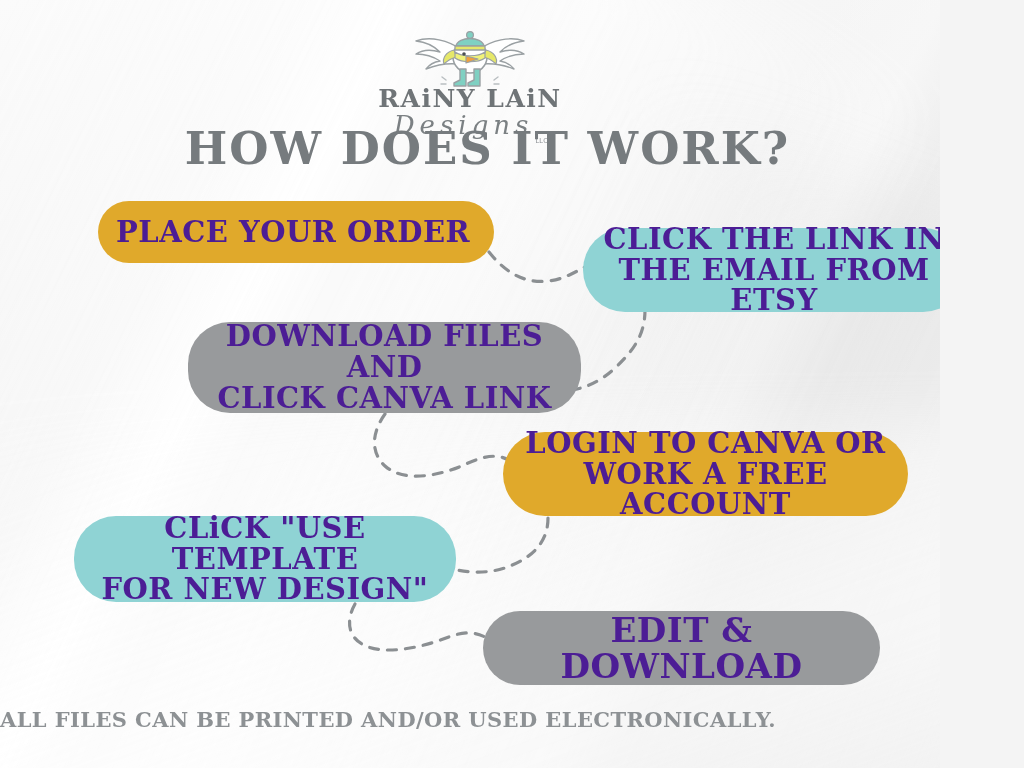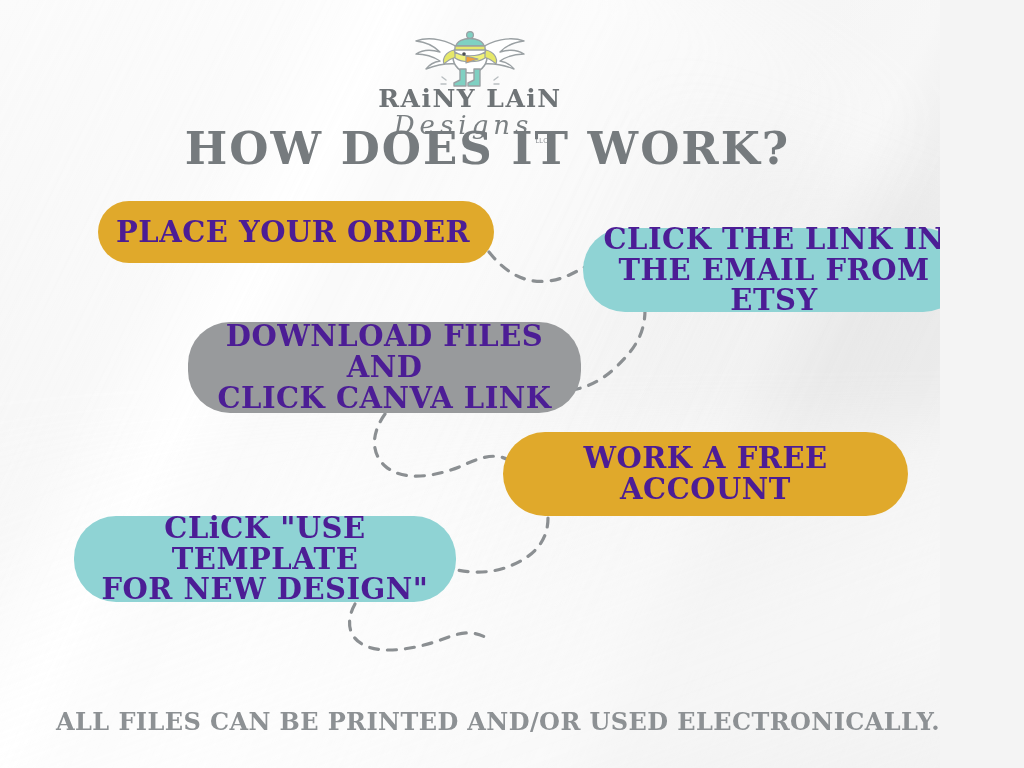--- a/index.html
+++ b/index.html
@@ -161,24 +161,24 @@
   #step-2 { left: 583px; top: 228px; width: 382px; height: 84px;  font-size: 29px; }
   #step-3 { left: 188px; top: 322px; width: 393px; height: 91px;  font-size: 29px; }
   #step-4 { left: 503px; top: 432px; width: 405px; height: 84px;  font-size: 29px; }
   #step-5 { left: 74px;  top: 516px; width: 382px; height: 86px;  font-size: 29px; }
   #step-6 { left: 483px; top: 611px; width: 397px; height: 74px;  font-size: 34px; }
 
   #footer-note {
     position: absolute;
     left: 0; right: 0;
     top: 707px;
-    text-align: right;
-    font-family: "DejaVu Serif", serif;
-    font-weight: bold;
-    font-size: 24px;
+    text-align: left;
+    font-family: "DejaVu Serif", serif;
+    font-weight: bold;
+    font-size: 21px;
     letter-spacing: 0.4px;
     color: #8d9194;
     white-space: nowrap;
   }
 </style>
 </head>
 <body>
 
 <div id="canvas">
 
@@ -248,27 +248,31 @@
 
   <div class="step c-teal" id="step-2">
     <span>
       <span class="label">CLICK THE LINK IN</span>
       <span class="label">THE EMAIL FROM ETSY</span>
     </span>
   </div>
 
   <div class="step c-yellow" id="step-4">
     <span>
+      <span class="label">LOGIN TO CANVA OR</span>
       <span class="label">WORK A FREE ACCOUNT</span>
     </span>
   </div>
 
   <div class="step c-teal" id="step-5">
     <span>
       <span class="label">CLiCK "USE TEMPLATE</span>
       <span class="label">FOR NEW DESIGN"</span>
     </span>
   </div>
 
+  <div class="step c-gray" id="step-6">
+    <span class="label">EDIT &amp; DOWNLOAD</span>
+  </div>
 
   <div id="footer-note">ALL FILES CAN BE PRINTED AND/OR USED ELECTRONICALLY.</div>
 
 </div>
 
 </body></html>

